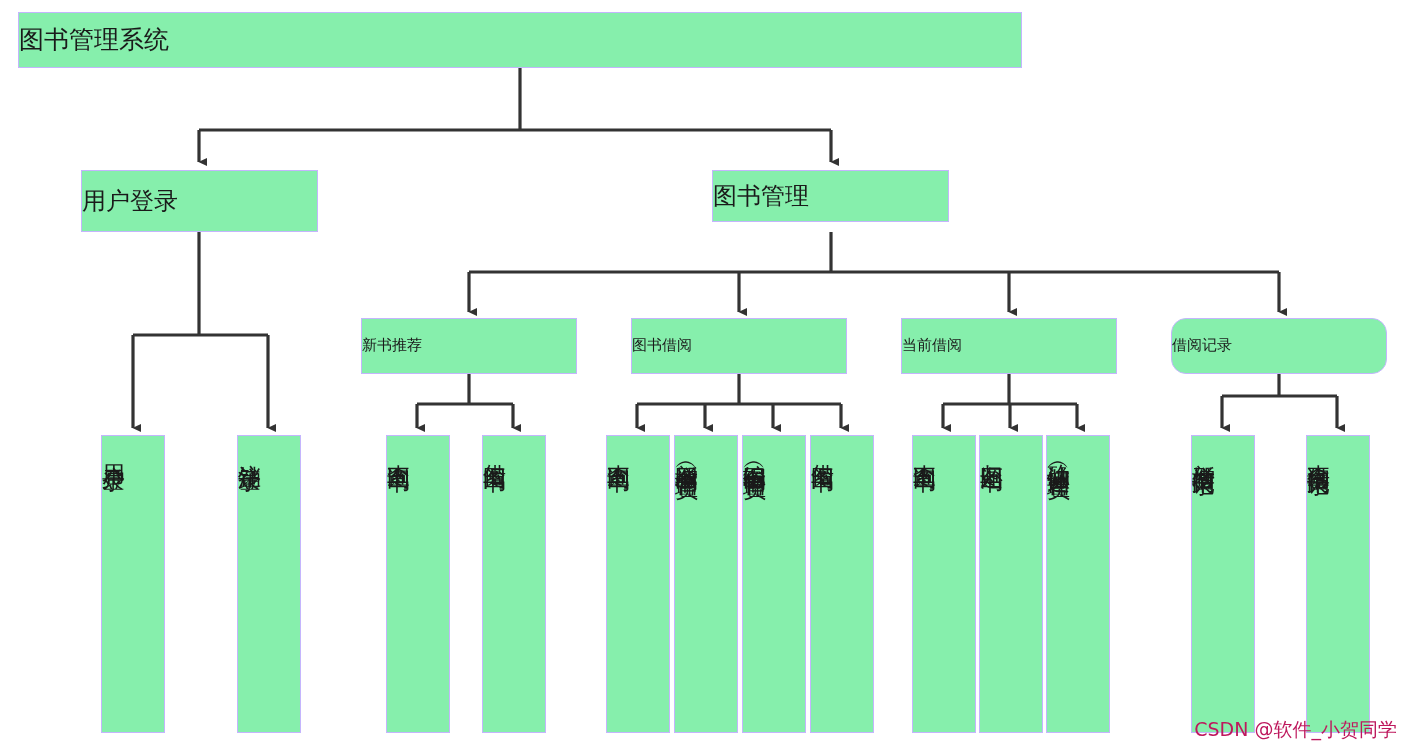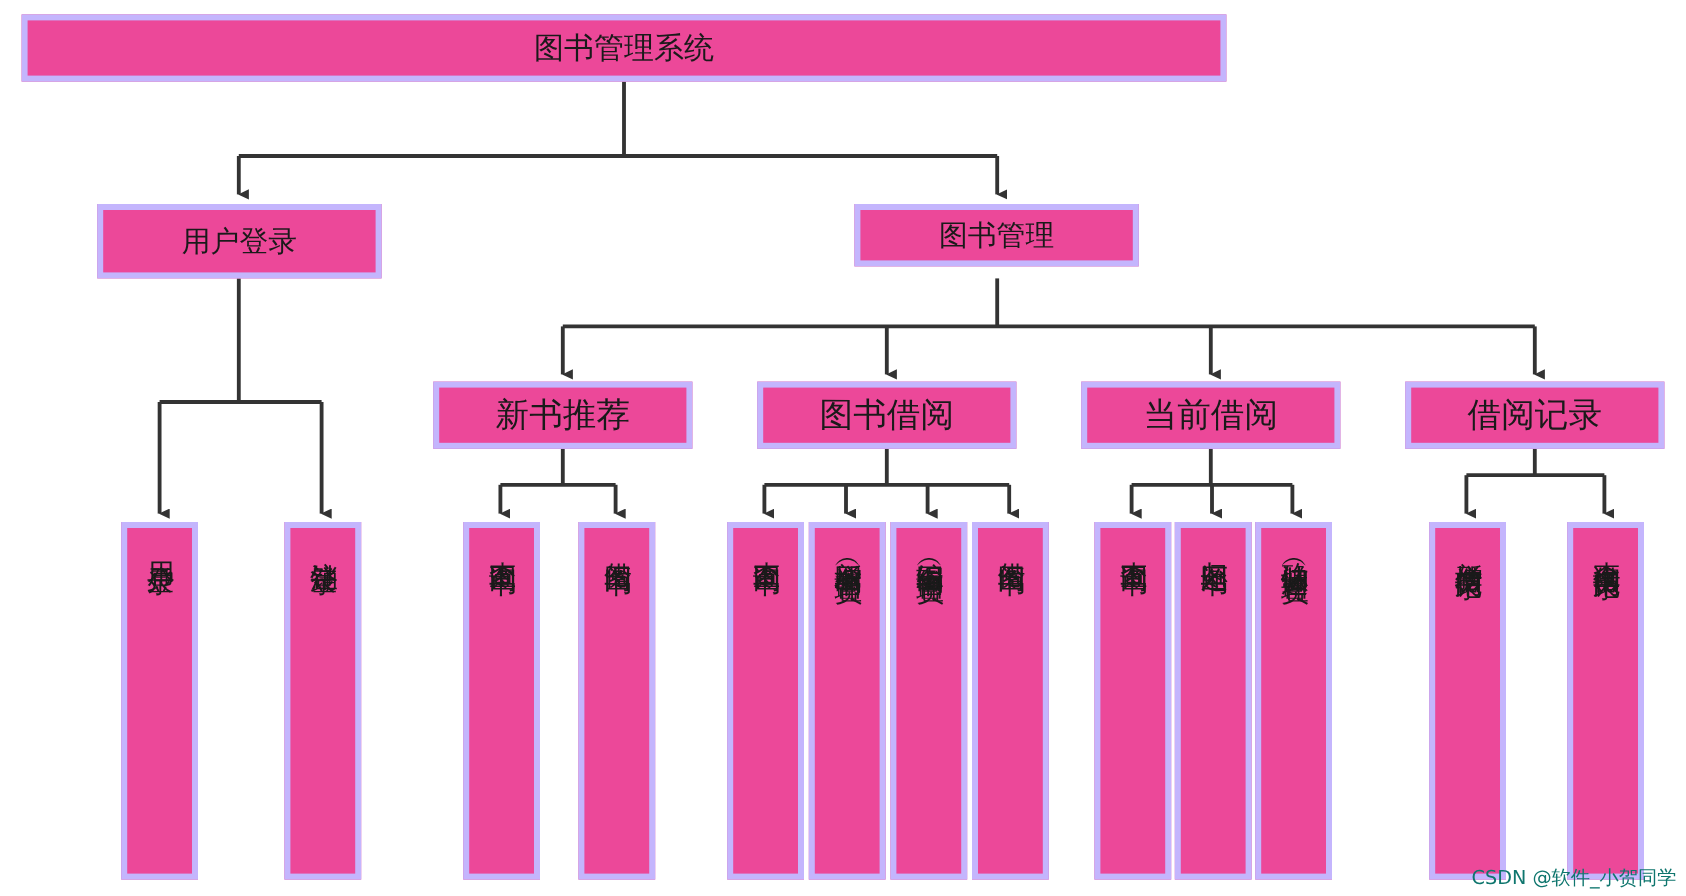--- a/index.html
+++ b/index.html
@@ -21,64 +21,63 @@
   #edge-layer {
     position: absolute;
     left: 0;
     top: 0;
     width: 1405px;
     height: 747px;
   }
   .node {
     position: absolute;
     box-sizing: border-box;
-    background: #ec4899;
-    border: 5px solid #c4b5fd;
+    background: #86efac;
+    border: 1px solid #c4b5fd;
     display: flex;
     align-items: center;
-    justify-content: center;
     z-index: 2;
   }
   .node-label {
     color: #1a1a1a;
     line-height: 1.18;
     text-align: center;
     white-space: nowrap;
   }
   
   .level-0 .node-label {
     font-size: 25px;
   }
   
   .level-1 .node-label {
     font-size: 24px;
   }
   
   .level-2 .node-label {
-    font-size: 28px;
+    font-size: 15px;
   }
   
   .leaf {
     align-items: flex-start;
     padding-top: 10px;
   }
   .leaf .node-label {
     font-size: 23px;
     writing-mode: vertical-rl;
     text-orientation: upright;
     letter-spacing: 2px;
     white-space: nowrap;
     line-height: 1;
   }
   #watermark {
     position: absolute;
     right: 8px;
     bottom: 4px;
-    font-size: 16px;
-    color: #0f766e;
+    font-size: 19px;
+    color: #be185d;
     z-index: 5;
     white-space: nowrap;
     font-family: "DejaVu Sans", "Liberation Sans", sans-serif;
   }
 </style>
 </head>
 <body>
 
 <div id="diagram-root">
 
@@ -145,21 +144,21 @@
 
   <div class="node level-2" style="left:361px; top:318px; width:216px; height:56px;">
     <span class="node-label">新书推荐</span>
   </div>
   <div class="node level-2" style="left:901px; top:318px; width:216px; height:56px;">
     <span class="node-label">当前借阅</span>
   </div>
   <div class="node level-2" style="left:631px; top:318px; width:216px; height:56px;">
     <span class="node-label">图书借阅</span>
   </div>
-  <div class="node level-2" style="left:1171px; top:318px; width:216px; height:56px;">
+  <div class="node level-2" style="left:1171px; top:318px; width:216px; height:56px;border-radius:15px;">
     <span class="node-label">借阅记录</span>
   </div>
 
   <div class="node leaf" style="left:101px; top:435px; width:64px; height:298px;">
     <span class="node-label">用户登录</span>
   </div>
   <div class="node leaf" style="left:237px; top:435px; width:64px; height:298px;">
     <span class="node-label">注销登录</span>
   </div>
 

